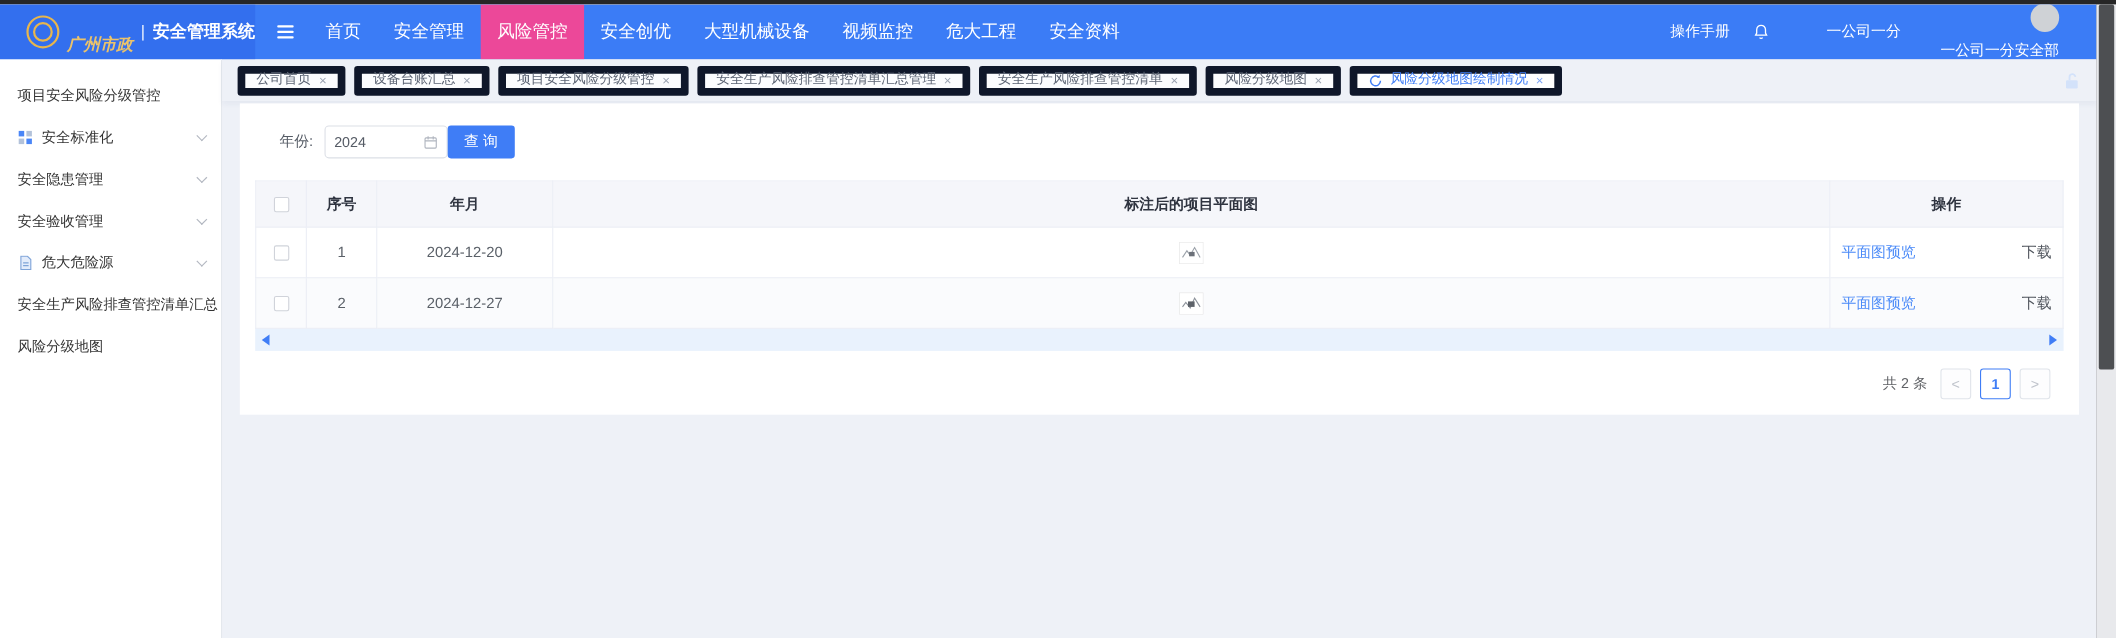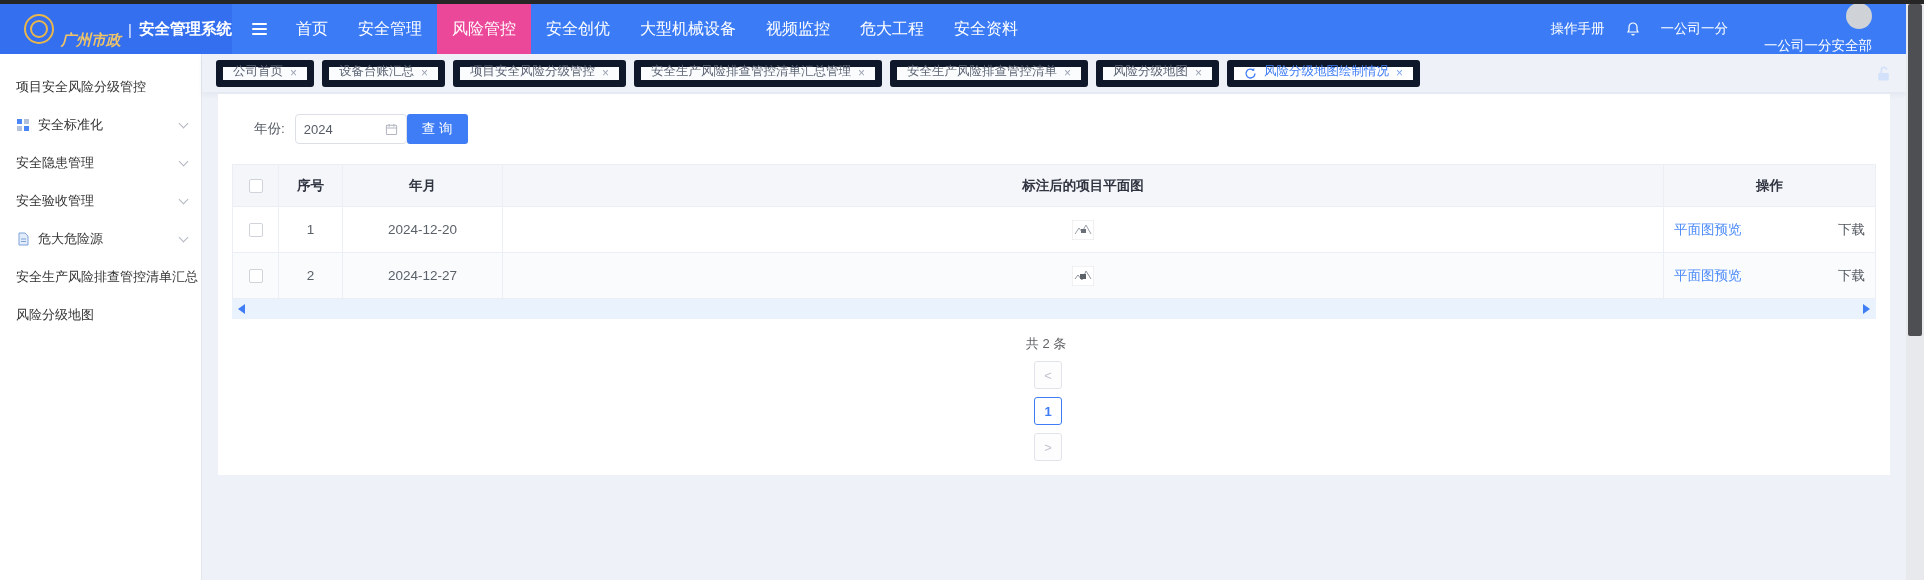--- a/index.html
+++ b/index.html
@@ -39,21 +39,21 @@
   .topnav { display:flex; height:100%; margin-left:6px; }
   .topnav .nav-item {
     height:100%; display:flex; align-items:center; padding:0 15px;
     font-size:16px; cursor:pointer; white-space:nowrap;
   }
   .topnav .nav-item.active { background:#ec4899; }
 
   .topbar-right { margin-left:auto; display:flex; align-items:center; gap:20px; padding-right:34px; font-size:13.5px; }
   .manual { cursor:pointer; white-space:nowrap; }
   .bell { width:16px; height:16px; cursor:pointer; }
-  .org { cursor:pointer; white-space:nowrap; }
+  .org { cursor:pointer; white-space:nowrap;margin-left:32px; }
   .userbox { display:flex; align-items:flex-end; gap:8px; cursor:pointer; margin-left:16px;flex-direction:column; }
   .avatar { width:26px; height:26px; border-radius:50%; background:#cfd2d6; }
   .username { white-space:nowrap; }
 
   
   .main { flex:1; display:flex; min-height:0; }
   .sidebar {
     width:202px; flex-shrink:0; background:#fff; border-right:1px solid #e2e6ec;
     padding-top:14px;
   }
@@ -126,21 +126,21 @@
 
   
   .hscroll {
     height:20px; background:#e9f2fd; display:flex; align-items:center;
     justify-content:space-between; padding:0 6px; cursor:pointer;
   }
   .tri-l { width:0; height:0; border-top:5px solid transparent; border-bottom:5px solid transparent; border-right:7px solid #3f7df6; }
   .tri-r { width:0; height:0; border-top:5px solid transparent; border-bottom:5px solid transparent; border-left:7px solid #3f7df6; }
 
   
-  .pager { display:flex; align-items:center; justify-content:flex-end; gap:8px; margin-top:16px; padding-right:12px;flex-direction:column; }
+  .pager { display:flex; align-items:center; justify-content:flex-end; gap:8px; margin-top:16px; padding-right:12px; }
   .pager-total { font-size:13px; color:#606266; margin-right:4px; white-space:nowrap; }
   .pg-btn {
     width:28px; height:28px; border:1px solid #e0e4ea; border-radius:3px; background:#fdfdfe;
     color:#c0c4cc; font-size:13px; display:flex; align-items:center; justify-content:center; cursor:pointer;
   }
   .pg-cur { border-color:#3f7df6; color:#3f7df6; background:#fff; font-weight:bold; }
 
   
   .vscroll { position:absolute; right:0; top:4px; width:18px; height:576px; background:#e8e9ec; }
   .vscroll .vthumb { position:absolute; top:0; left:2px; width:14px; height:332px; background:#4d4f52; border-radius:2px; cursor:pointer; }

